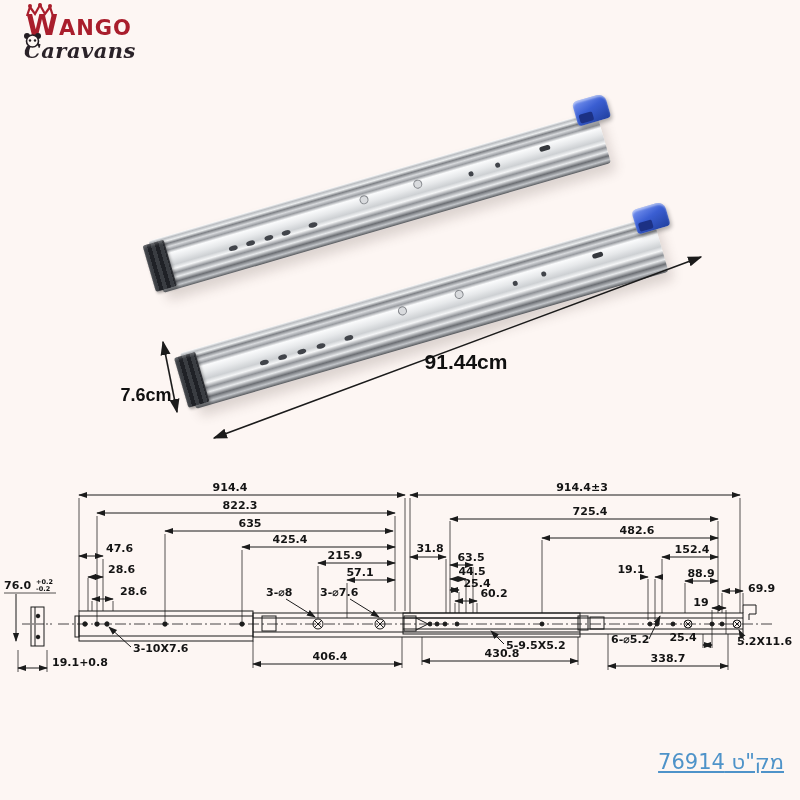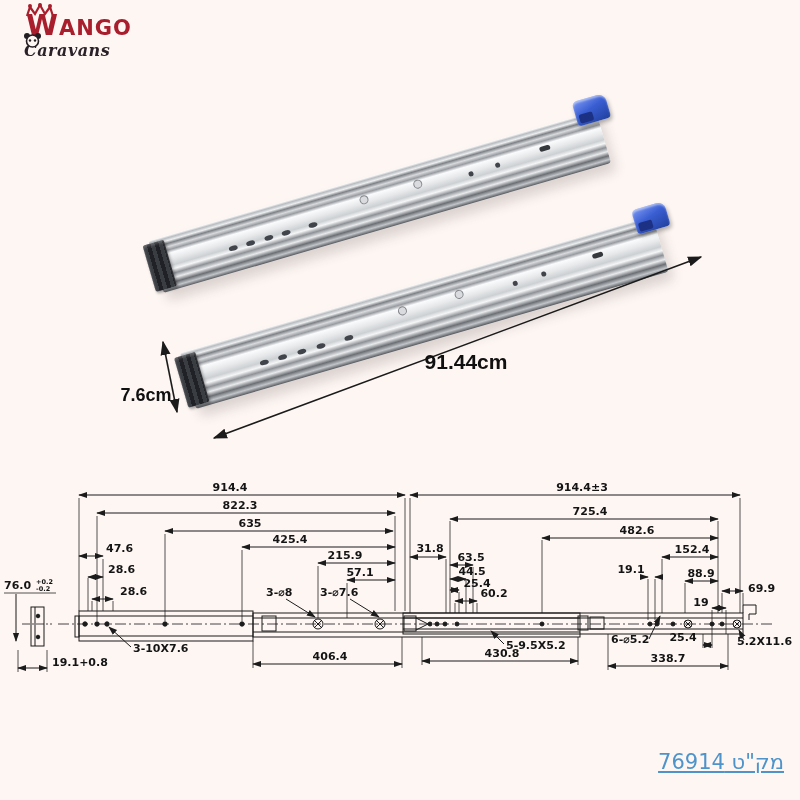--- a/index.html
+++ b/index.html
@@ -22,21 +22,21 @@
     position:relative;
     font-family:"DejaVu Sans", sans-serif;font-weight:bold;
     color:var(--logo-red);font-size:21px;letter-spacing:1px;line-height:26px;
     padding-left:2px;
   }
   .logo-top::first-letter{font-size:29px;}
   .crown{position:absolute;left:0px;top:-9px;}
   .logo-bottom{
     position:relative;
     font-family:"DejaVu Serif", serif;font-style:italic;font-weight:bold;
-    color:var(--logo-dark);font-size:16px;line-height:24px;margin-top:-2px;
+    color:var(--logo-dark);font-size:21px;line-height:24px;margin-top:-2px;
     letter-spacing:0.5px;
   }
   .panda{position:absolute;left:-2px;top:-7px;}
   
   .slide{position:absolute;transform-origin:0 50%;}
   #slide-upper{left:156px;top:240px;width:466px;height:54px;transform:rotate(-16.2deg);}
   #slide-lower{left:188px;top:352px;width:492px;height:58px;transform:rotate(-16.2deg);}
   .slide .sbody{
     position:absolute;inset:0;border-radius:3px;
     background:linear-gradient(180deg,

